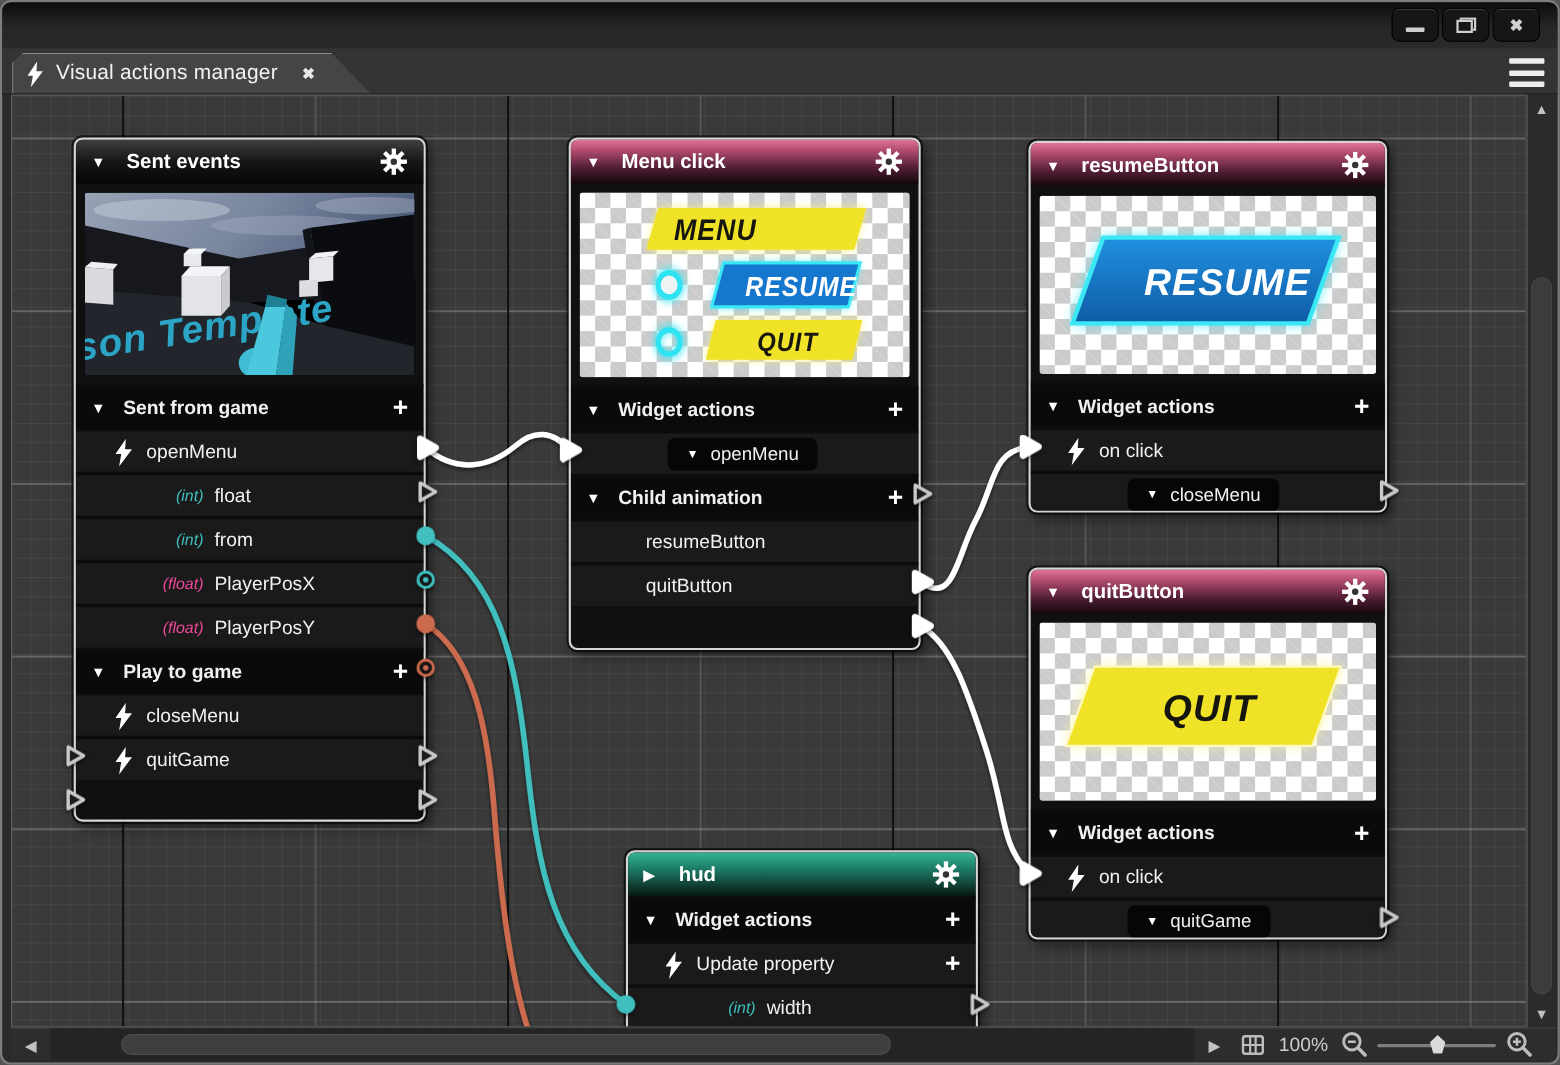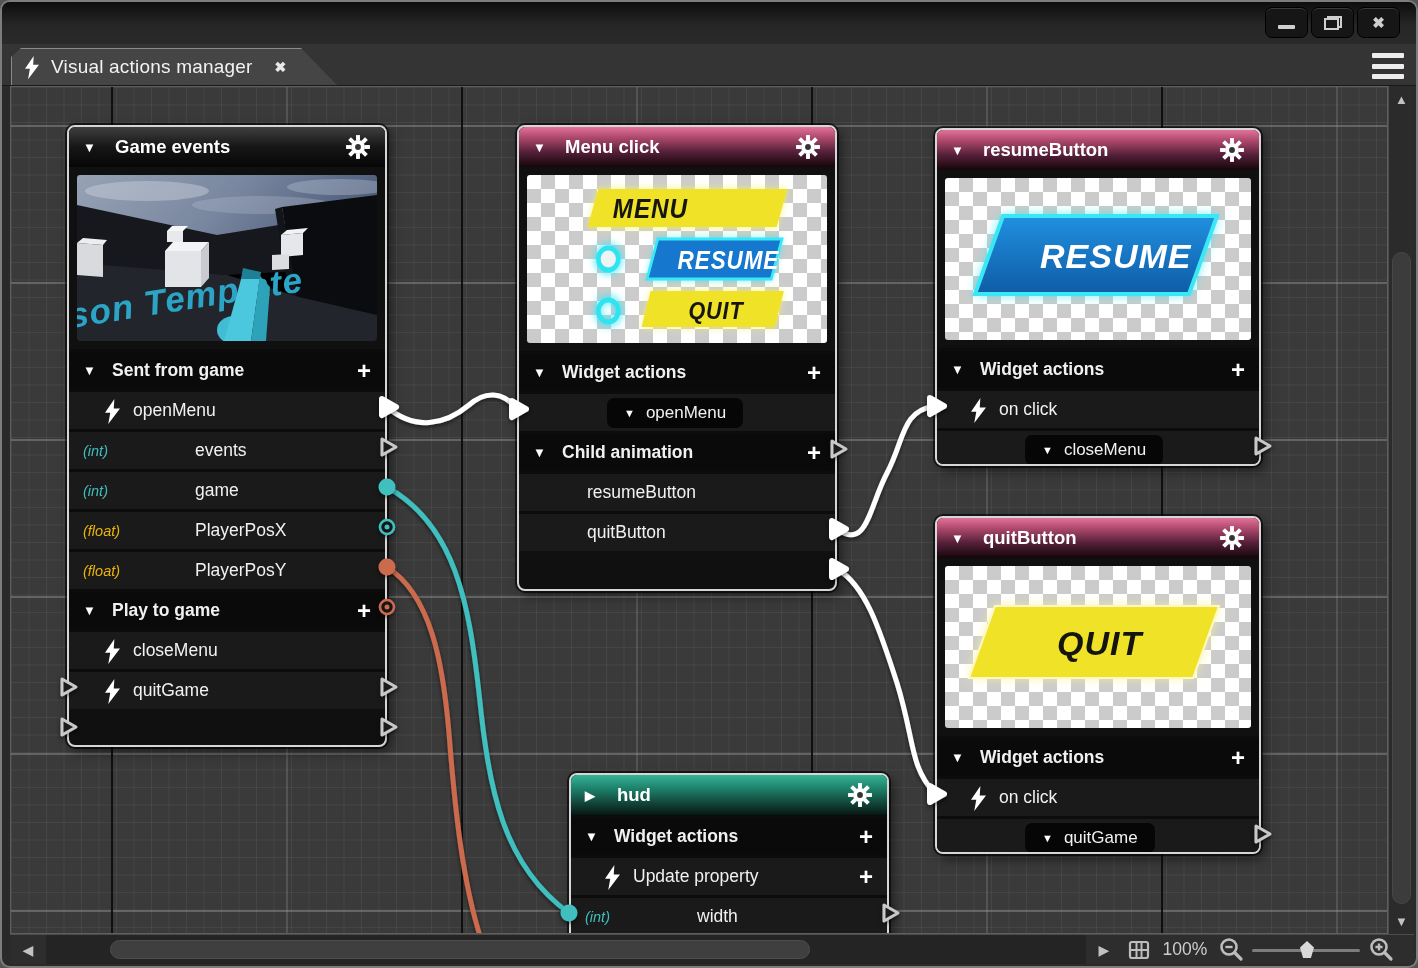--- a/index.html
+++ b/index.html
@@ -60,23 +60,23 @@
              linear-gradient(45deg,#cbcbcb 25%,transparent 25%,transparent 75%,#cbcbcb 75%);
            background-size:28px 28px;background-position:0 0,14px 14px;}
   .preview svg{display:block;width:100%;height:100%;}
   .section-header{height:40px;flex:0 0 40px;background:#0a0a0a;border-top:3px solid #0c0c0c;
                   display:flex;align-items:center;gap:13px;padding:0 14px;
                   font-weight:bold;font-size:17.5px;}
   .row{height:40px;flex:0 0 40px;background:#1a1a1a;border-top:3px solid #0c0c0c;
        display:flex;align-items:center;padding:0 14px;font-size:17.5px;cursor:pointer;}
   .plus{margin-left:auto;font-size:24px;font-weight:bold;color:#fff;line-height:1;cursor:pointer;}
   .bolt{width:15px;height:24px;margin-left:22px;margin-right:13px;flex:0 0 auto;}
-  .type{width:102px;text-align:left;margin-right:10px;font-size:14.5px;font-style:italic;flex:0 0 auto;}
+  .type{width:102px;text-align:right;margin-right:10px;font-size:14.5px;font-style:italic;flex:0 0 auto;}
   .type-int{color:#3fbfbe;}
-  .type-float{color:#eab308;}
+  .type-float{color:#ec4899;}
   .indent-child{padding-left:68px;}
   .pill{margin-left:74px;height:30px;background:#060606;border-radius:7px;display:flex;align-items:center;
         gap:11px;padding:0 17px;font-size:17px;cursor:pointer;}
   .pill .caret{font-size:11px;width:auto;}
   
   .overlay{position:absolute;left:0;top:0;width:1378px;height:848px;pointer-events:none;}
   .w{fill:none;stroke-width:5;stroke-linecap:round;}
   .w-white{stroke:#ffffff;}
   .w-int{stroke:#3fbfbe;}
   .w-float{stroke:#cb6a4d;}
@@ -138,21 +138,21 @@
         <span></span>
         <span></span>
       </div>
   </div>
 
   <div class="canvas">
 
     <div class="node" style="left:56px;top:38px;width:320px;height:622px;">
       <div class="node-header hdr-dark">
         <span class="caret">▼</span>
-        <span>Game events</span>
+        <span>Sent events</span>
         <span class="gear">
           <svg viewBox="0 0 24 24">
               <g fill="#fff">
                 <circle cx="12" cy="12" r="6.4"></circle>
             <g>
                   <rect x="10.2" y="1" width="3.6" height="5"></rect>
                   <rect x="10.2" y="18" width="3.6" height="5"></rect>
                <rect x="1" y="10.2" width="5" height="3.6"></rect>
                   <rect x="18" y="10.2" width="5" height="3.6"></rect>
                <rect x="10.2" y="1" width="3.6" height="5" transform="rotate(45 12 12)"></rect>
@@ -209,25 +209,25 @@
         <span class="plus">+</span>
       </div>
       <div class="row">
         <span class="bolt"><svg viewBox="0 0 12 20">
               <path d="M7.5 0 L0 11 H4.2 L2.6 20 L12 7.5 H7 Z" fill="#fff"></path>
             </svg></span>
         <span>openMenu</span>
       </div>
       <div class="row">
         <span class="type type-int">(int)</span>
-        <span>events</span>
+        <span>float</span>
       </div>
       <div class="row">
         <span class="type type-int">(int)</span>
-        <span>game</span>
+        <span>from</span>
       </div>
       <div class="row">
         <span class="type type-float">(float)</span>
         <span>PlayerPosX</span>
       </div>
       <div class="row">
         <span class="type type-float">(float)</span>
         <span>PlayerPosY</span>
       </div>
       <div class="section-header">

